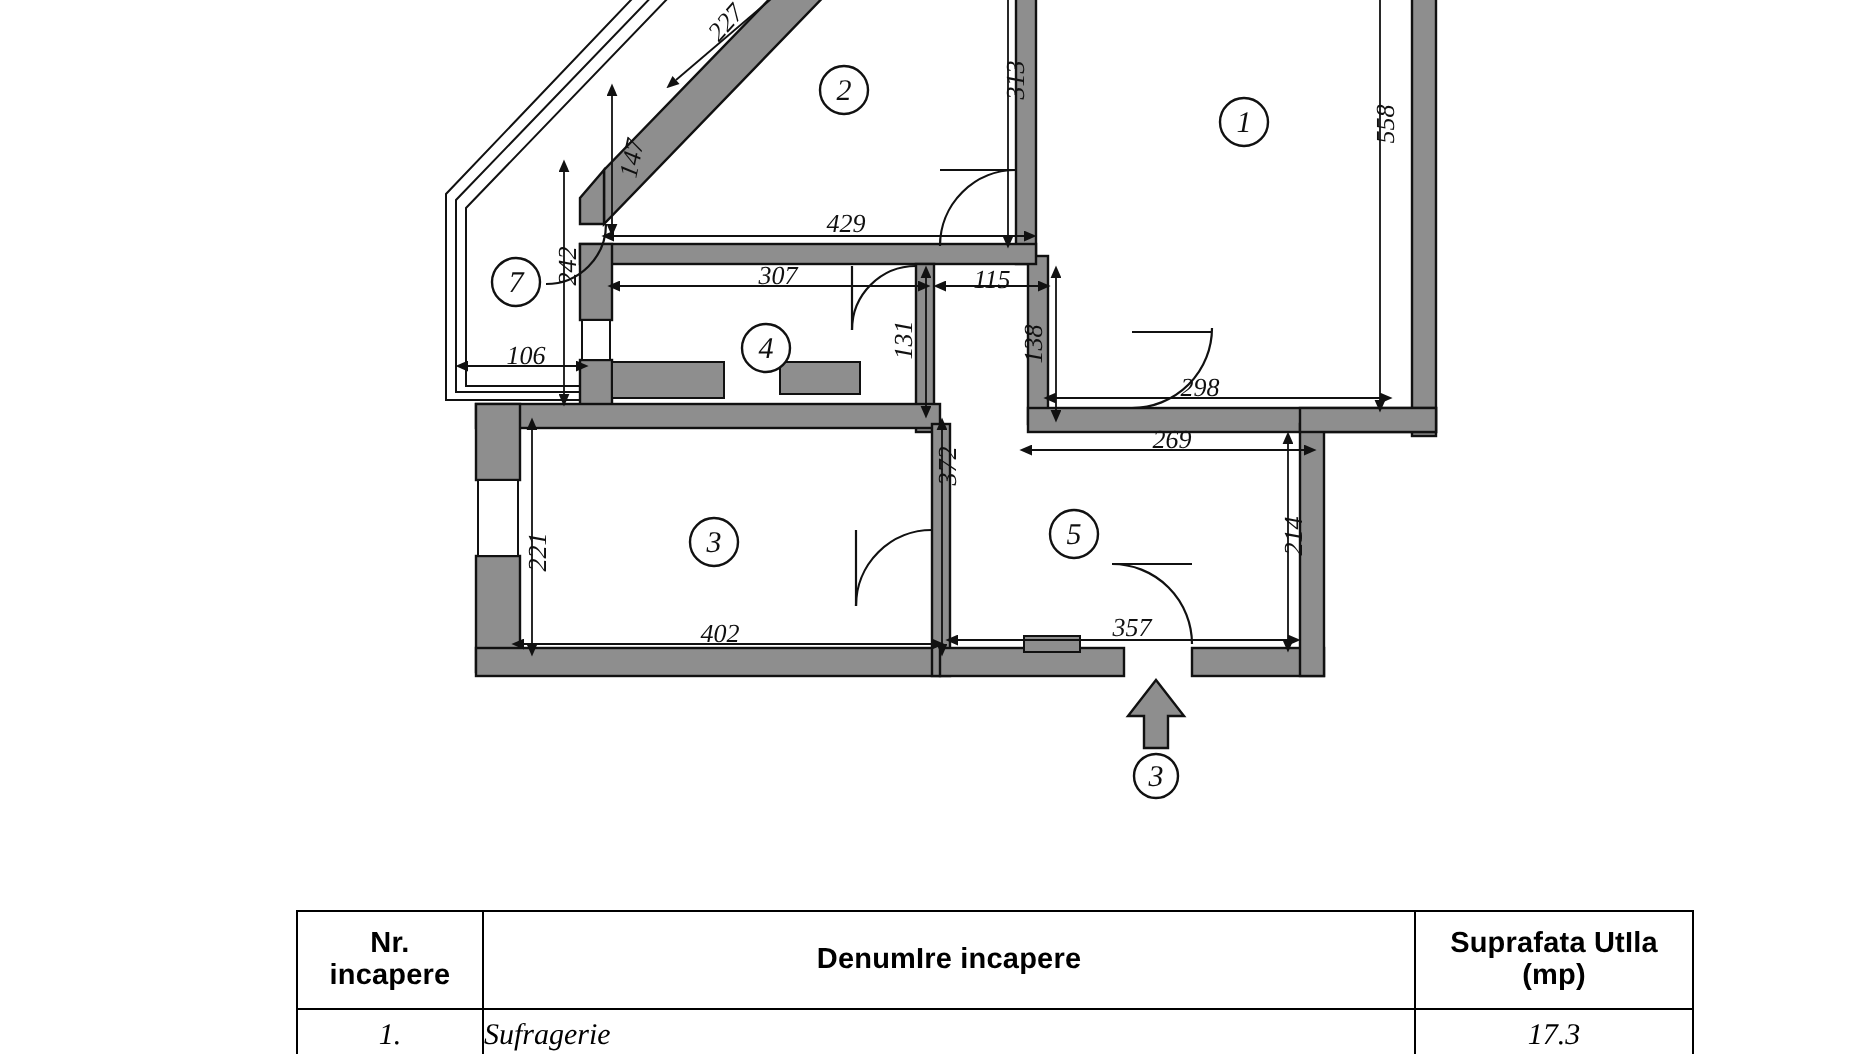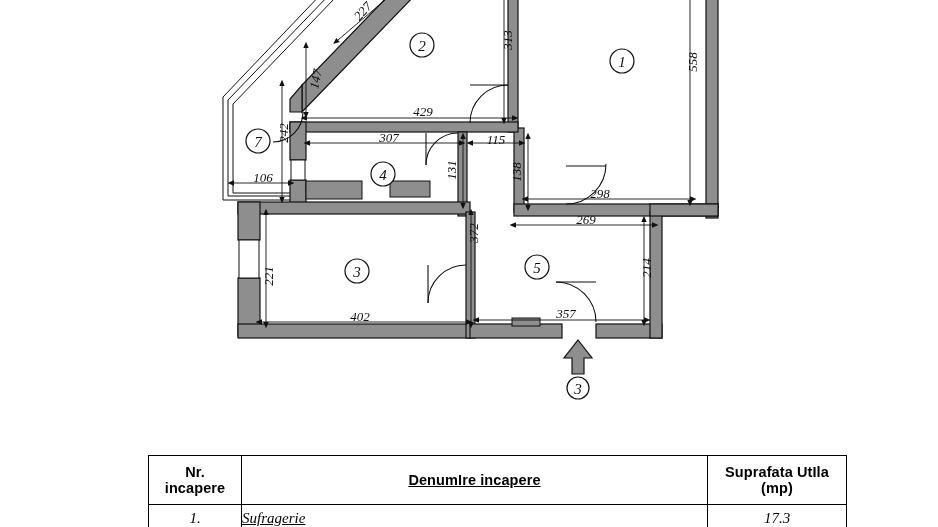--- a/index.html
+++ b/index.html
@@ -66,21 +66,21 @@
     letter-spacing: 0.1px;
   }
   #schedule-table tbody td {
     font-family: "Liberation Serif", serif;
     font-style: italic;
     font-size: 15px;
     height: 26px;
     color: #000;
   }
   .col-nr   { width: 92px;  text-align: center; margin-left: 42px; }
-  .col-name { width: 465px; text-align: left; padding-left: 12px; text-decoration: underline; }
+  .col-name { width: 465px; text-align: left; padding-left: 12px; }
   .col-area { width: 138px; text-align: center; }
   .hdr-line { display: block; }
 </style>
 </head>
 <body>
 
 <div id="page">
 
   <svg id="floorplan-svg" viewBox="0 0 938 430">
 

